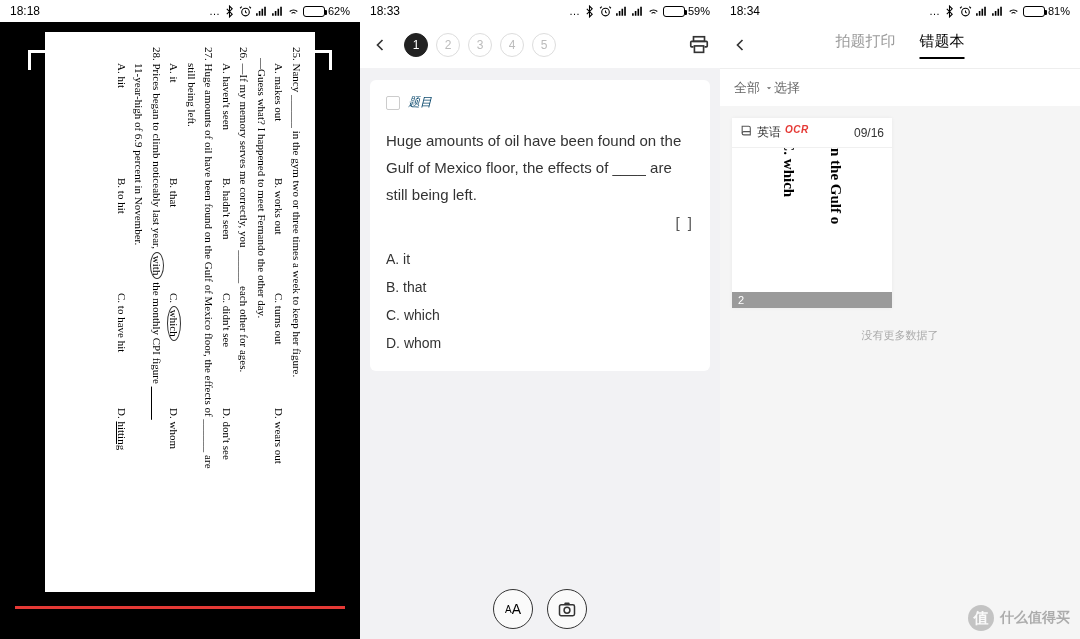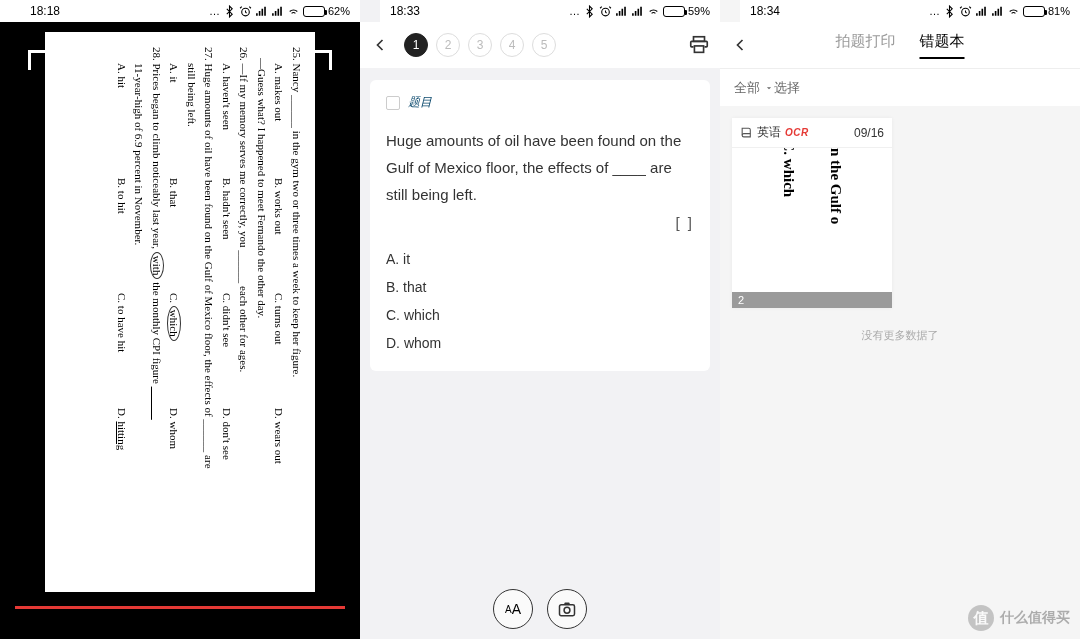--- a/index.html
+++ b/index.html
@@ -1,21 +1,21 @@
 <!DOCTYPE html>
 <html><head>
 <meta charset="utf-8">
 <style>
 * { margin: 0; padding: 0; box-sizing: border-box; }
 body { font-family: -apple-system, "Helvetica Neue", Arial, sans-serif; background: #fff; width: 1080px; height: 639px; overflow: hidden; position: relative; }
 .phones { display: flex; width: 1080px; height: 639px; }
 .phone { width: 360px; height: 639px; position: relative; background: #fff; overflow: hidden; }
 
 
-.statusbar { height: 22px; display: flex; align-items: center; justify-content: space-between; padding: 0 10px; font-size: 12px; color: #000; background: #fff; position: relative; z-index: 10; margin-left: 20px; }
+.statusbar { height: 22px; display: flex; align-items: center; justify-content: space-between; padding: 0 10px; font-size: 12px; color: #000; background: #fff; position: relative; z-index: 10; }
 .phone1 .statusbar { background: #fff; }
 .status-icons { display: flex; align-items: center; gap: 3px; font-size: 11px; }
 .status-icons svg { width: 13px; height: 13px; }
 .battery-box { border: 1px solid #000; border-radius: 3px; width: 22px; height: 11px; position: relative; display: inline-block; }
 .battery-box::after { content: ""; position: absolute; right: -3px; top: 3px; width: 2px; height: 5px; background: #000; border-radius: 0 1px 1px 0; }
 .battery-fill { background: #000; height: 100%; border-radius: 1px; }
 
 
 .phone1 .content { background: #000; height: 617px; position: relative; display: flex; justify-content: center; align-items: flex-start; padding-top: 10px; }
 .doc { background: #fff; width: 270px; height: 560px; position: relative; overflow: hidden; }
@@ -55,21 +55,21 @@
 .phone3 { background: #f5f5f5; }
 .nav3 { background: #fff; height: 46px; display: flex; align-items: center; padding: 0 10px; position: relative; }
 .tabs3 { position: absolute; left: 50%; transform: translateX(-50%); display: flex; gap: 24px; font-size: 15px; }
 .tab3 { color: #999; cursor: pointer; padding-bottom: 6px; }
 .tab3.active { color: #000; border-bottom: 2.5px solid #000; }
 .filterbar { background: #fff; height: 38px; display: flex; align-items: center; justify-content: flex-start; padding: 0 14px; font-size: 13px; color: #666; border-top: 1px solid #eee; }
 .filter-l { display: flex; align-items: center; gap: 4px; cursor: pointer; }
 .grid { padding: 12px; }
 .thumb { width: 160px; background: #fff; border-radius: 0; overflow: hidden; position: relative; cursor: pointer; box-shadow: 0 0 4px rgba(0,0,0,0.05); }
 .thumb-head { display: flex; align-items: center; justify-content: space-between; padding: 6px 8px; font-size: 12px; color: #333; border-bottom: 1px solid #f0f0f0; }
-.thumb-head .subj { display: flex; align-items: center; gap: 4px; }
+.thumb-head .subj { display: flex; align-items: flex-start; gap: 4px; }
 .ocr-tag { color: #e53935; font-size: 10px; font-weight: bold; letter-spacing: 0.5px; font-style: italic; }
 .thumb-img { height: 160px; position: relative; overflow: hidden; background: #fff; }
 .thumb-img-inner { transform: rotate(90deg); transform-origin: center; font-family: Georgia, serif; font-size: 15px; line-height: 1.9; position: absolute; width: 200px; left: -20px; top: 55px; white-space: nowrap; }
 .thumb-count { position: absolute; bottom: 0; left: 0; right: 0; background: rgba(120,120,120,0.75); color: #fff; font-size: 11px; padding: 2px 6px; }
 .nomore { text-align: center; color: #aaa; font-size: 11px; margin-top: 20px; }
 
 
 .watermark { position: absolute; right: 10px; bottom: 8px; display: flex; align-items: center; gap: 6px; opacity: 0.45; font-size: 14px; color: #555; z-index: 20; font-weight: bold; }
 .wm-circle { width: 26px; height: 26px; border-radius: 50%; background: #888; color: #fff; display: flex; align-items: center; justify-content: center; font-size: 15px; }
 </style>

